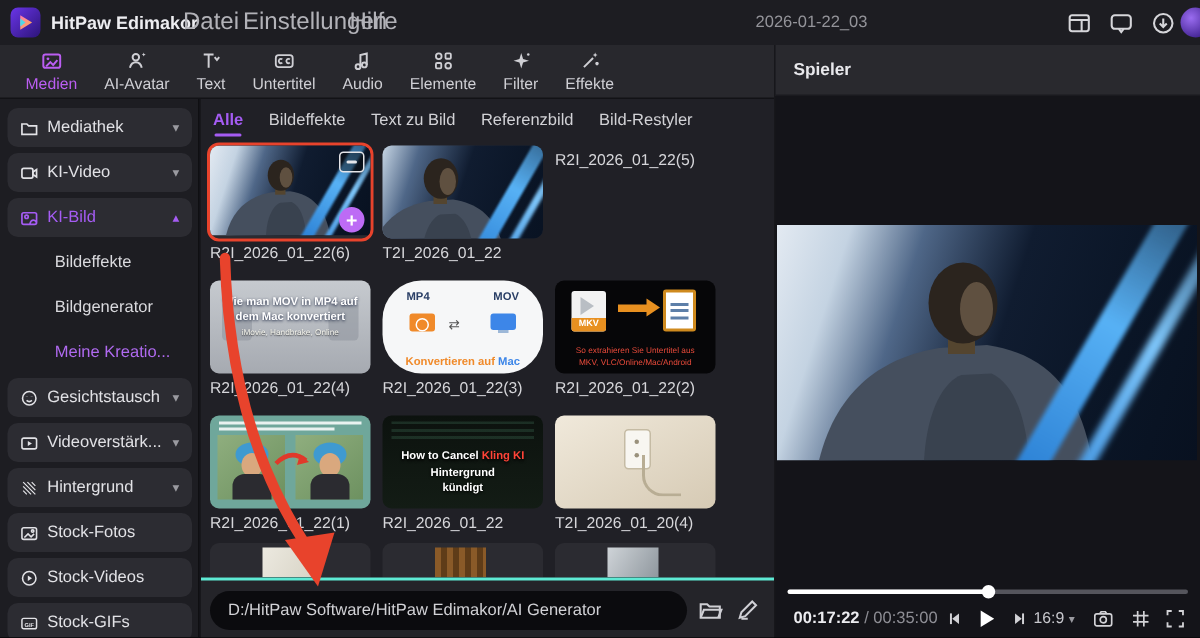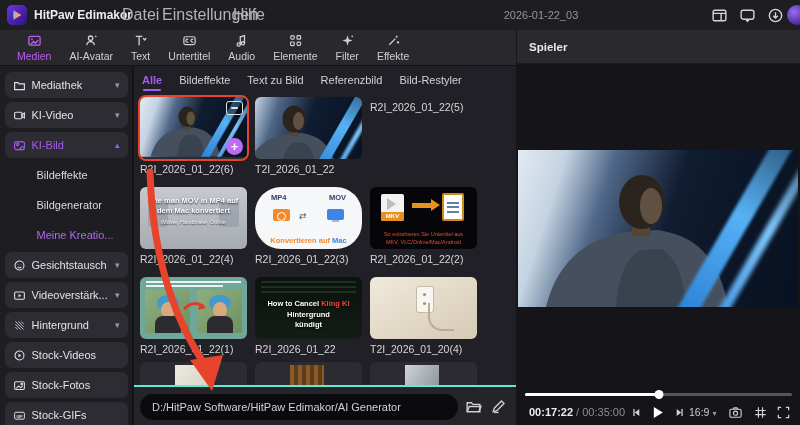--- a/index.html
+++ b/index.html
@@ -342,32 +342,32 @@
     </div>
     <div class="sbtn">
       <svg viewBox="0 0 16 16" fill="none" stroke="currentColor" stroke-width="1">
           <path d="M3 3l10 10M6.5 3l6.5 6.5M10 3l3 3M3 6.5L9.5 13M3 10l3 3"></path>
         </svg>
       <span>Hintergrund</span>
       <span class="chev">▾</span>
     </div>
     <div class="sbtn">
       <svg viewBox="0 0 16 16" fill="none" stroke="currentColor" stroke-width="1.3">
-          <circle cx="8" cy="8" r="5.5"></circle>
-          <path d="M6.8 5.8l3.5 2.2-3.5 2.2z" fill="currentColor" stroke="none"></path>
-        </svg>
-      <span>Stock-Videos</span>
-    </div>
-    <div class="sbtn">
-      <svg viewBox="0 0 16 16" fill="none" stroke="currentColor" stroke-width="1.3">
           <rect x="2" y="3.5" width="12" height="9.5" rx="1.5"></rect>
           <circle cx="10.8" cy="6.2" r="1"></circle>
           <path d="M4 11.5l3-3 2.5 2.4 2.5-2.4"></path>
         </svg>
       <span>Stock-Fotos</span>
+    </div>
+    <div class="sbtn">
+      <svg viewBox="0 0 16 16" fill="none" stroke="currentColor" stroke-width="1.3">
+          <circle cx="8" cy="8" r="5.5"></circle>
+          <path d="M6.8 5.8l3.5 2.2-3.5 2.2z" fill="currentColor" stroke="none"></path>
+        </svg>
+      <span>Stock-Videos</span>
     </div>
     <div class="sbtn">
       <svg viewBox="0 0 16 16" fill="none" stroke="currentColor" stroke-width="1.2">
           <rect x="2" y="4" width="12" height="8.5" rx="1.5"></rect>
           <text x="8" y="10.7" font-size="4.6" text-anchor="middle" fill="currentColor" stroke="none" font-weight="bold">GIF</text>
         </svg>
       <span>Stock-GIFs</span>
     </div>
   </div>
 

